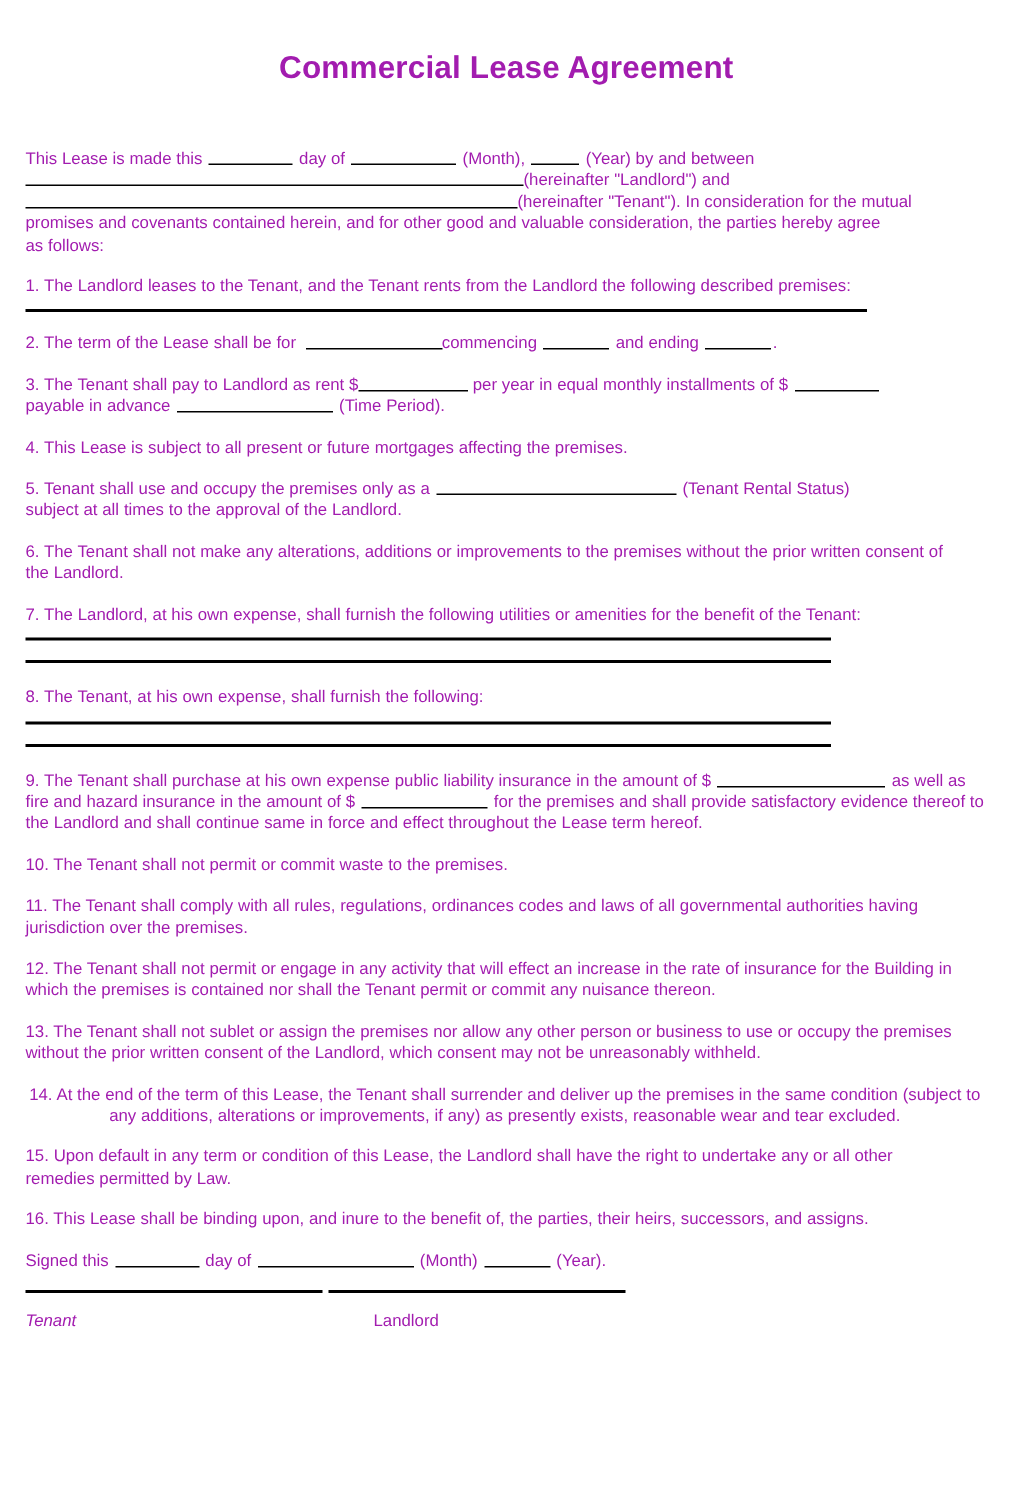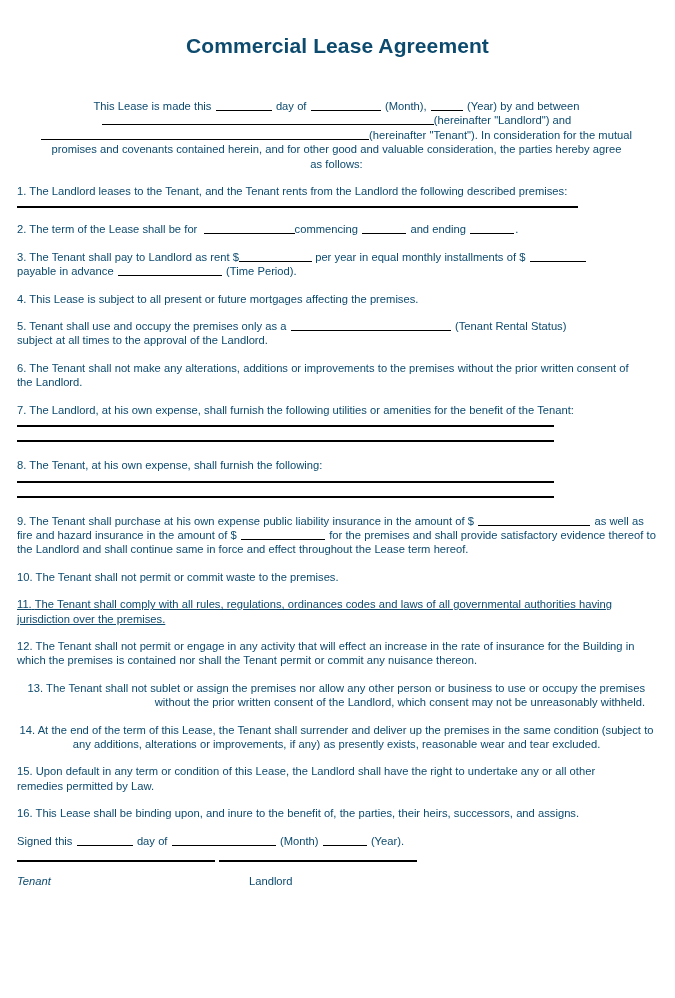--- a/index.html
+++ b/index.html
@@ -6,21 +6,21 @@
     margin: 0;
     padding: 0;
     background: #ffffff;
   }
   .page {
     position: relative;
     width: 675px;
     height: 998px;
     background: #ffffff;
     font-family: "Liberation Sans", sans-serif;
-    color: #0c4a6e;
+    color: #a21caf;
     overflow: hidden;
     box-sizing: border-box;
   }
   .doc-title {
     position: absolute;
     top: 19px;
     left: 0;
     width: 675px;
     text-align: center;
     font-size: 21px;
@@ -85,21 +85,21 @@
 </style>
 </head>
 <body>
 
 <div class="page">
 
   <h1 class="doc-title">Commercial Lease Agreement</h1>
 
   <div class="body-area">
 
-    <p class="para" style="text-align:center;">
+    <p class="para" style="">
       <span>This Lease is made this</span>
       <span class="blank b-md"></span>
       <span>day of</span>
       <span class="blank b-lg"></span>
       <span>(Month),</span>
       <span class="blank b-xs"></span>
       <span>(Year) by and between</span><br>
       <span class="blank b-nogap" style="width:332px;"></span><span>(hereinafter "Landlord") and</span><br>
       <span class="blank b-nogap" style="width:328px;"></span><span>(hereinafter "Tenant"). In consideration for the mutual</span><br>
       <span>promises and covenants contained herein, and for other good and valuable consideration, the parties hereby agree</span><br>
@@ -176,31 +176,31 @@
       <span>as well as fire and hazard insurance in the amount of $</span>
       <span class="blank" style="width:84px;"></span>
       <span>for the premises and shall provide satisfactory evidence thereof to the Landlord and shall continue same in force and effect throughout the Lease term hereof.</span>
     </p>
 
     <p class="para">
       <span>10.</span>
       <span>The Tenant shall not permit or commit waste to the premises.</span>
     </p>
 
-    <p class="para" style="width:608px;text-decoration:underline;">
+    <p class="para" style="width:608px;">
       <span>11.</span>
       <span>The Tenant shall comply with all rules, regulations, ordinances codes and laws of all governmental authorities having jurisdiction over the premises.</span>
     </p>
 
     <p class="para" style="width:623px;">
       <span>12.</span>
       <span>The Tenant shall not permit or engage in any activity that will effect an increase in the rate of insurance for the Building in which the premises is contained nor shall the Tenant permit or commit any nuisance thereon.</span>
     </p>
 
-    <p class="para" style="width:628px;text-align:right;">
+    <p class="para" style="width:628px;">
       <span>13.</span>
       <span>The Tenant shall not sublet or assign the premises nor allow any other person or business to use or occupy the premises without the prior written consent of the Landlord, which consent may not be unreasonably withheld.</span>
     </p>
 
     <p class="para" style="width:639px;text-align:center;">
       <span>14.</span>
       <span>At the end of the term of this Lease, the Tenant shall surrender and deliver up the premises in the same condition (subject to any additions, alterations or improvements, if any) as presently exists, reasonable wear and tear excluded.</span>
     </p>
 
     <p class="para" style="width:626px;">

